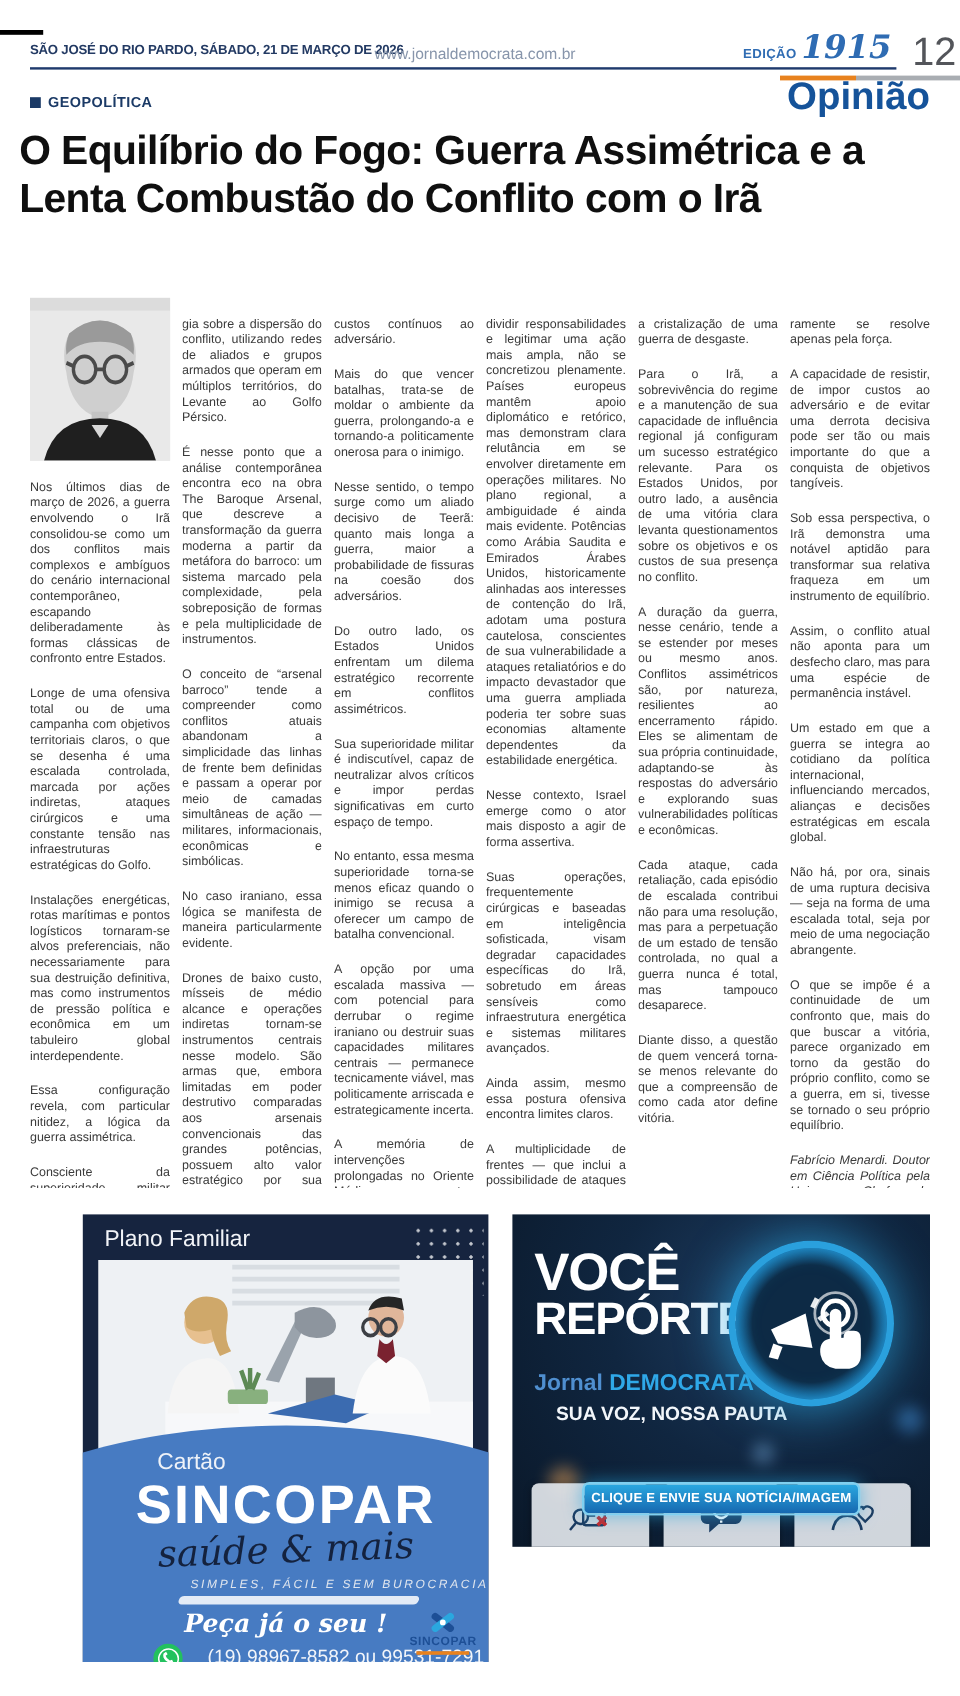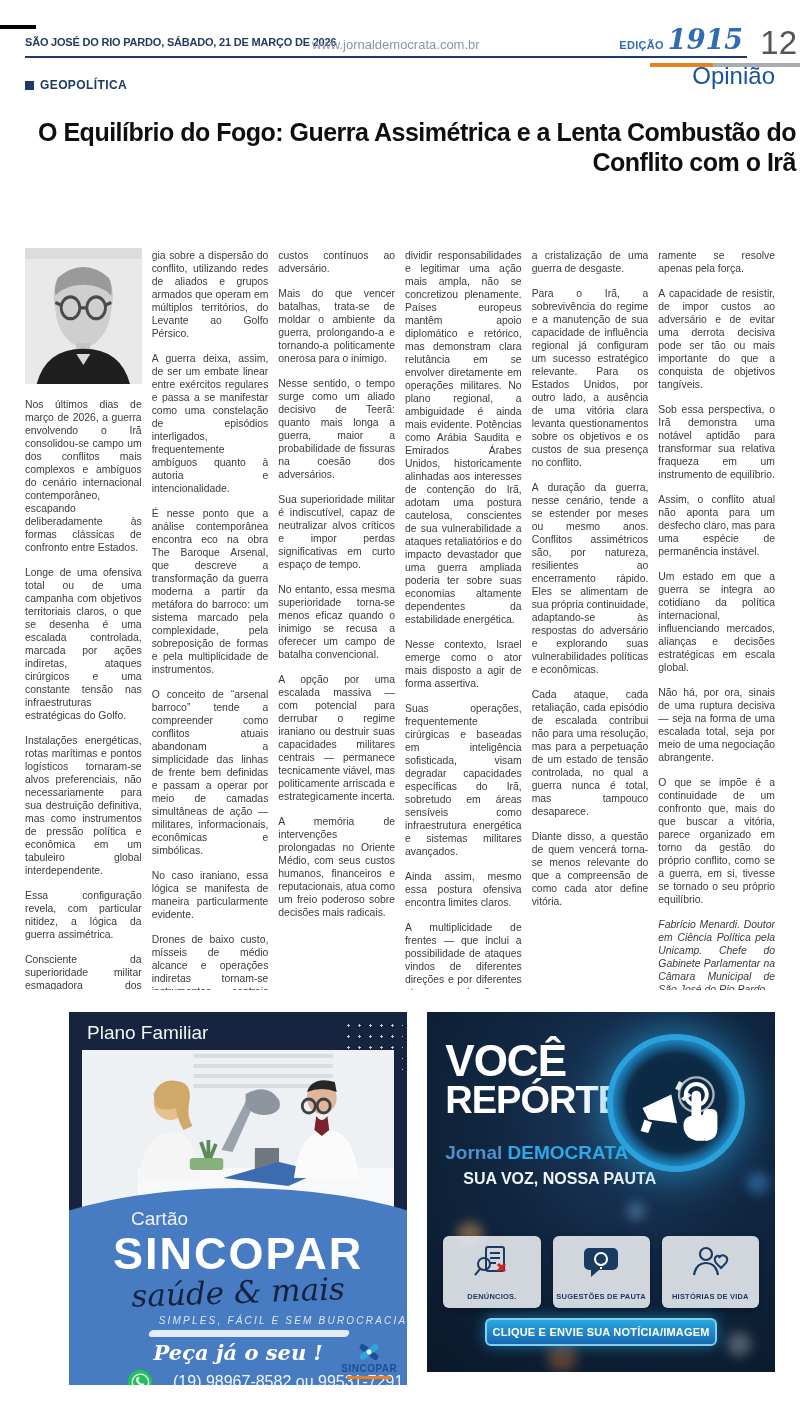--- a/index.html
+++ b/index.html
@@ -15,30 +15,30 @@
   .ed-label{font-size:11px;font-weight:bold;color:#2f6cb3;letter-spacing:.3px;}
   .ed-num{font-family:"DejaVu Serif",serif;font-style:italic;font-weight:bold;
           font-size:27px;color:#2f6cb3;line-height:1;}
   .pagenum{position:absolute;right:3px;top:26px;font-size:33px;color:#53555a;line-height:1;}
   .header-rule{position:absolute;left:25px;top:56px;width:722px;height:2px;background:#1f3a6d;}
   .edition-bar{position:absolute;left:650px;top:63px;width:150px;height:4px;
                background:linear-gradient(90deg,#e8821e 0 42%,#a9adb2 42% 100%);}
   .kicker{position:absolute;left:25px;top:78px;display:flex;align-items:center;gap:6px;}
   .kicker .sq{width:9px;height:9px;background:#1b3a66;display:inline-block;}
   .kicker .klabel{font-size:12px;font-weight:bold;color:#1b3a66;letter-spacing:.4px;}
-  .opinion{position:absolute;right:25px;top:62px;font-size:24px;font-weight:normal;color:#15539a;}
+  .opinion{position:absolute;right:25px;top:62px;font-size:32px;font-weight:bold;color:#15539a;}
   
   .headline{position:absolute;top:106px;left:50%;transform:translateX(-50%);width:768px;
-            margin:12px;text-align:right;font-size:25px;line-height:1.18;font-weight:bold;
+            margin:0;text-align:left;font-size:34px;line-height:1.18;font-weight:bold;
             color:#0f0f0f;letter-spacing:-.5px;}
   
   .columns{position:absolute;top:248px;left:25px;width:750px;height:742px;
            display:grid;grid-template-columns:repeat(6,1fr);gap:10px;overflow:hidden;}
   .col{overflow:hidden;font-size:10.4px;line-height:1.25;text-align:justify;color:#3a3a3a;}
-  .col p{margin:1px 0 12px 0;}
+  .col p{margin:16px 0 12px 0;}
   .col .bio{font-style:italic;}
   .photo{width:100%;height:136px;margin-bottom:14px;background:#e6e6e6;overflow:hidden;}
   .photo svg{display:block;width:100%;height:100%;}
   
   .ads{position:absolute;top:1012px;left:25px;width:750px;height:373px;display:flex;gap:20px;padding-left:44px;}
   .ad{position:relative;overflow:hidden;}
   
   .ad-sincopar{width:360px;height:373px;background:#16243f;}
   .dots{position:absolute;width:60px;height:60px;
         background-image:radial-gradient(circle,rgba(255,255,255,.75) 1.2px,transparent 1.4px);
@@ -64,21 +64,21 @@
   .cta{position:absolute;left:0;right:0;top:328px;z-index:3;text-align:center;color:#fff;
        font-family:"DejaVu Serif",serif;font-style:italic;font-weight:bold;font-size:21px;}
   .phone-row{position:absolute;left:58px;top:357px;z-index:3;display:flex;align-items:center;gap:20px;}
   .phone-row .wa{width:26px;height:26px;display:inline-block;}
   .phone-row .num{color:#f2f5fa;font-size:16px;}
   .logo{position:absolute;right:8px;bottom:6px;z-index:4;width:60px;text-align:center;}
   .logo-x{display:block;width:26px;height:22px;margin:0 auto;}
   .logo-text{display:block;font-size:10px;font-weight:bold;color:#1d4f96;letter-spacing:.5px;}
   .logo-bar{display:block;width:44px;height:3px;background:#e8821e;margin:2px auto 0;}
   
-  .ad-reporter{width:370px;height:360px;color:#fff;
+  .ad-reporter{width:370px;height:277px;color:#fff;
      background:radial-gradient(circle at 60% 30%,#1d3c60 0%,#102640 45%,#0a1829 100%);}
   .bokeh{position:absolute;border-radius:50%;filter:blur(6px);}
   .vr-title{position:absolute;left:18px;top:28px;line-height:.95;font-weight:800;color:#fff;}
   .vr-t1{font-size:44px;letter-spacing:-1px;}
   .vr-t2{font-size:38px;letter-spacing:-1px;}
   .vr-brand{position:absolute;left:18px;top:130px;font-size:19px;font-weight:bold;}
   .vr-brand .pfx{color:#4f8fd0;}
   .vr-brand .nm{color:#2fa8e8;}
   .vr-slogan{position:absolute;left:18px;top:158px;font-size:16px;font-weight:800;color:#f2f6fa;margin-left:18px;}
   .vr-circle{position:absolute;right:30px;top:22px;width:138px;height:138px;border-radius:50%;
@@ -133,42 +133,42 @@
             <circle cx="39" cy="44" r="8"></circle>
               <circle cx="61" cy="44" r="8"></circle>
             <path d="M47 44 h6 M31 42 l-5 -2 M69 42 l5 -2"></path>
           </g>
           <path d="M44 70 h12 v10 h-12z" fill="#c4c4c4"></path>
           <path d="M10 100 q8 -26 40 -26 q32 0 40 26z" fill="#1f1f1f"></path>
           <path d="M44 78 l6 8 6 -8z" fill="#d8d8d8"></path>
         </svg>
       </div>
       <div>
-          <p>Nos últimos dias de março de 2026, a guerra envolvendo o Irã consolidou-se campo um dos conflitos mais complexos e ambíguos do cenário internacional contemporâneo, escapando deliberadamente às formas clássicas de confronto entre Estados.</p>
+          <p>Nos últimos dias de março de 2026, a guerra envolvendo o Irã consolidou-se como um dos conflitos mais complexos e ambíguos do cenário internacional contemporâneo, escapando deliberadamente às formas clássicas de confronto entre Estados.</p>
           <p>Longe de uma ofensiva total ou de uma campanha com objetivos territoriais claros, o que se desenha é uma escalada controlada, marcada por ações indiretas, ataques cirúrgicos e uma constante tensão nas infraestruturas estratégicas do Golfo.</p>
           <p>Instalações energéticas, rotas marítimas e pontos logísticos tornaram-se alvos preferenciais, não necessariamente para sua destruição definitiva, mas como instrumentos de pressão política e econômica em um tabuleiro global interdependente.</p>
           <p>Essa configuração revela, com particular nitidez, a lógica da guerra assimétrica.</p>
           <p>Consciente da superioridade militar esmagadora dos Estados Unidos e da capacidade tecnológica e operacional de Israel, o Irã evita deliberadamente o confronto direto em larga escala. Em vez disso, constrói sua estraté-</p>
         </div>
     </div>
     <div class="col">
         <div>
           <p>gia sobre a dispersão do conflito, utilizando redes de aliados e grupos armados que operam em múltiplos territórios, do Levante ao Golfo Pérsico.</p>
-          <p>A guerra deixa, assim, de ser um embate linear entre exércitos regulares e passa a se manifestar como uma constelação de episódios interligados, frequentemente ambíguos quanto à autoria e intencionalidade.</p>
           <p>É nesse ponto que a análise contemporânea encontra eco na obra The Baroque Arsenal, que descreve a transformação da guerra moderna a partir da metáfora do barroco: um sistema marcado pela complexidade, pela sobreposição de formas e pela multiplicidade de instrumentos.</p>
           <p>O conceito de “arsenal barroco” tende a compreender como conflitos atuais abandonam a simplicidade das linhas de frente bem definidas e passam a operar por meio de camadas simultâneas de ação — militares, informacionais, econômicas e simbólicas.</p>
           <p>No caso iraniano, essa lógica se manifesta de maneira particularmente evidente.</p>
           <p>Drones de baixo custo, mísseis de médio alcance e operações indiretas tornam-se instrumentos centrais nesse modelo. São armas que, embora limitadas em poder destrutivo comparadas aos arsenais convencionais das grandes potências, possuem alto valor estratégico por sua capacidade de saturar defesas, gerar incerteza e impor</p>
         </div>
       </div>
     <div class="col">
         <div>
           <p>custos contínuos ao adversário.</p>
           <p>Mais do que vencer batalhas, trata-se de moldar o ambiente da guerra, prolongando-a e tornando-a politicamente onerosa para o inimigo.</p>
           <p>Nesse sentido, o tempo surge como um aliado decisivo de Teerã: quanto mais longa a guerra, maior a probabilidade de fissuras na coesão dos adversários.</p>
+          <p>Do outro lado, os Estados Unidos enfrentam um dilema estratégico recorrente em conflitos assimétricos.</p>
           <p>Sua superioridade militar é indiscutível, capaz de neutralizar alvos críticos e impor perdas significativas em curto espaço de tempo.</p>
           <p>No entanto, essa mesma superioridade torna-se menos eficaz quando o inimigo se recusa a oferecer um campo de batalha convencional.</p>
           <p>A opção por uma escalada massiva — com potencial para derrubar o regime iraniano ou destruir suas capacidades militares centrais — permanece tecnicamente viável, mas politicamente arriscada e estrategicamente incerta.</p>
           <p>A memória de intervenções prolongadas no Oriente Médio, com seus custos humanos, financeiros e reputacionais, atua como um freio poderoso sobre decisões mais radicais.</p>
         </div>
       </div>
     <div class="col">
         <div>
           <p>dividir responsabilidades e legitimar uma ação mais ampla, não se concretizou plenamente. Países europeus mantêm apoio diplomático e retórico, mas demonstram clara relutância em se envolver diretamente em operações militares. No plano regional, a ambiguidade é ainda mais evidente. Potências como Arábia Saudita e Emirados Árabes Unidos, historicamente alinhadas aos interesses de contenção do Irã, adotam uma postura cautelosa, conscientes de sua vulnerabilidade a ataques retaliatórios e do impacto devastador que uma guerra ampliada poderia ter sobre suas economias altamente dependentes da estabilidade energética.</p>
           <p>Nesse contexto, Israel emerge como o ator mais disposto a agir de forma assertiva.</p>

